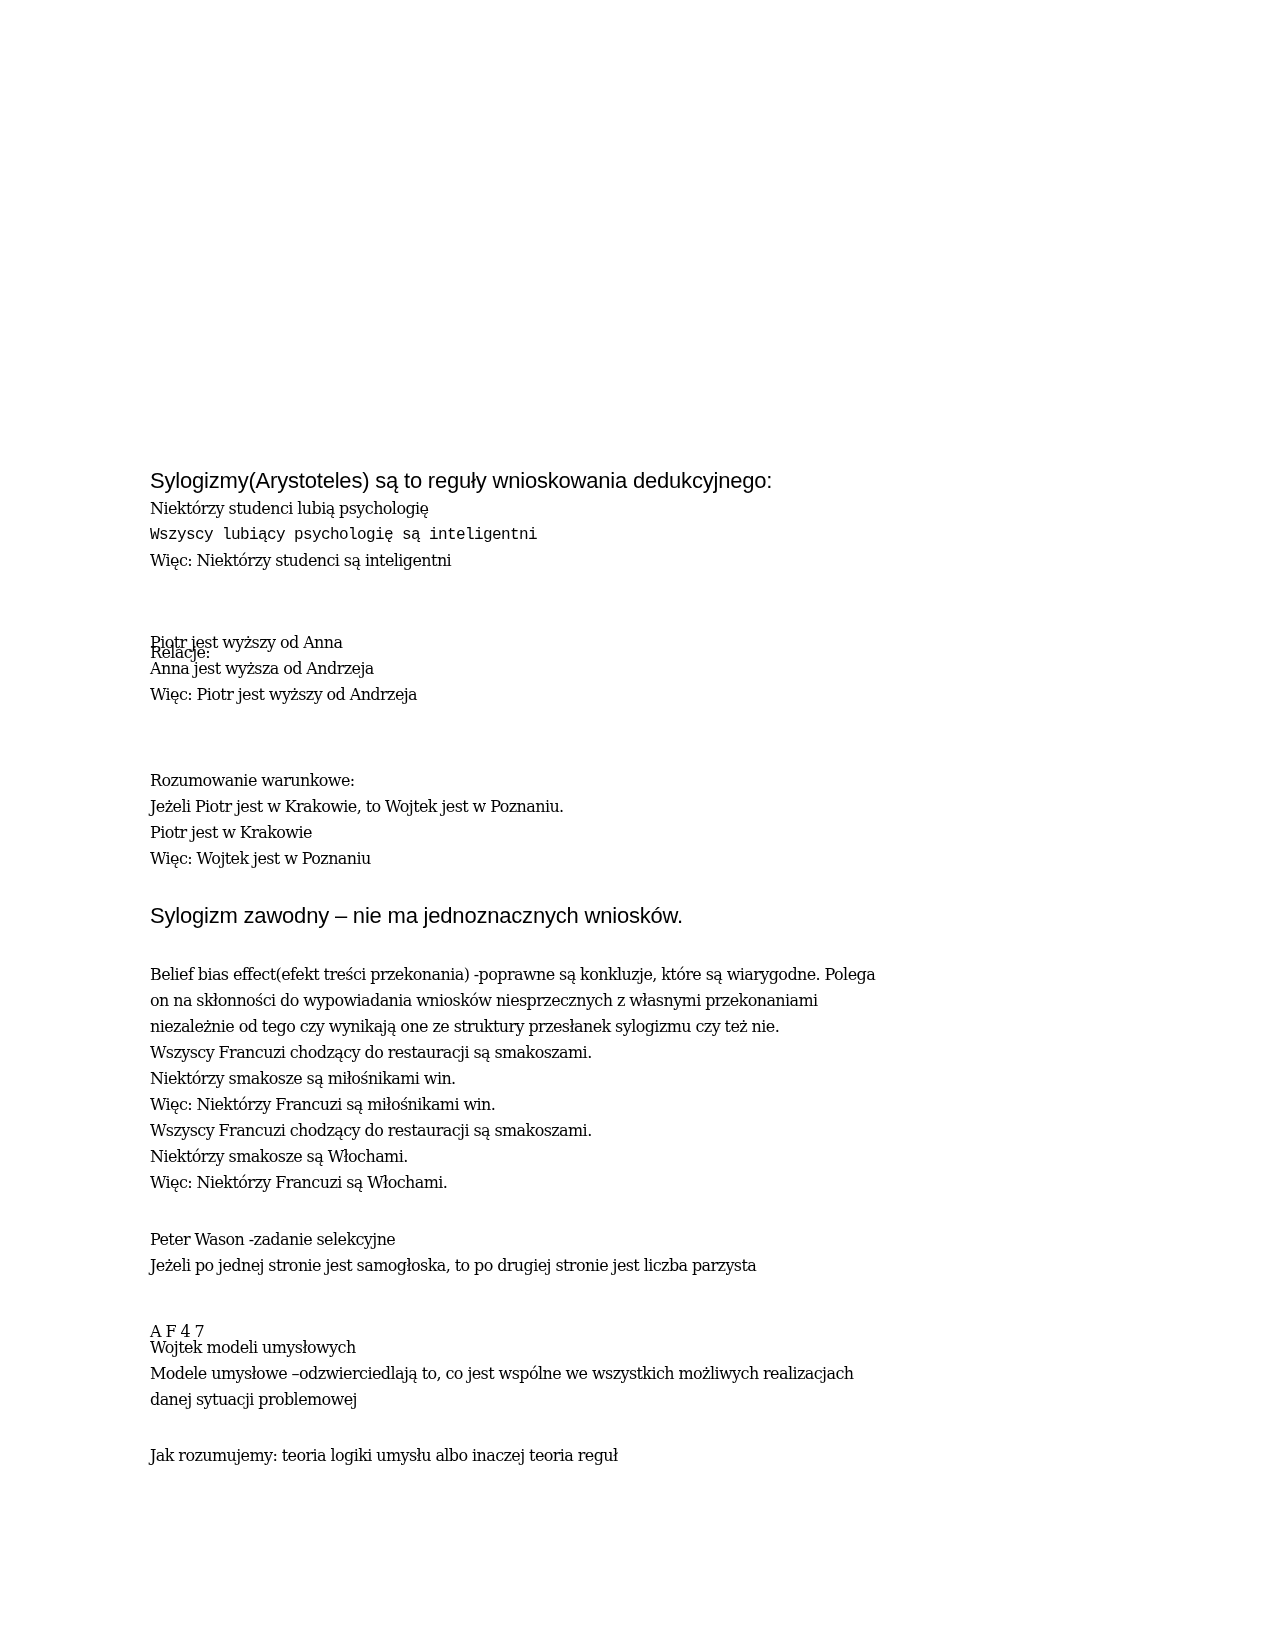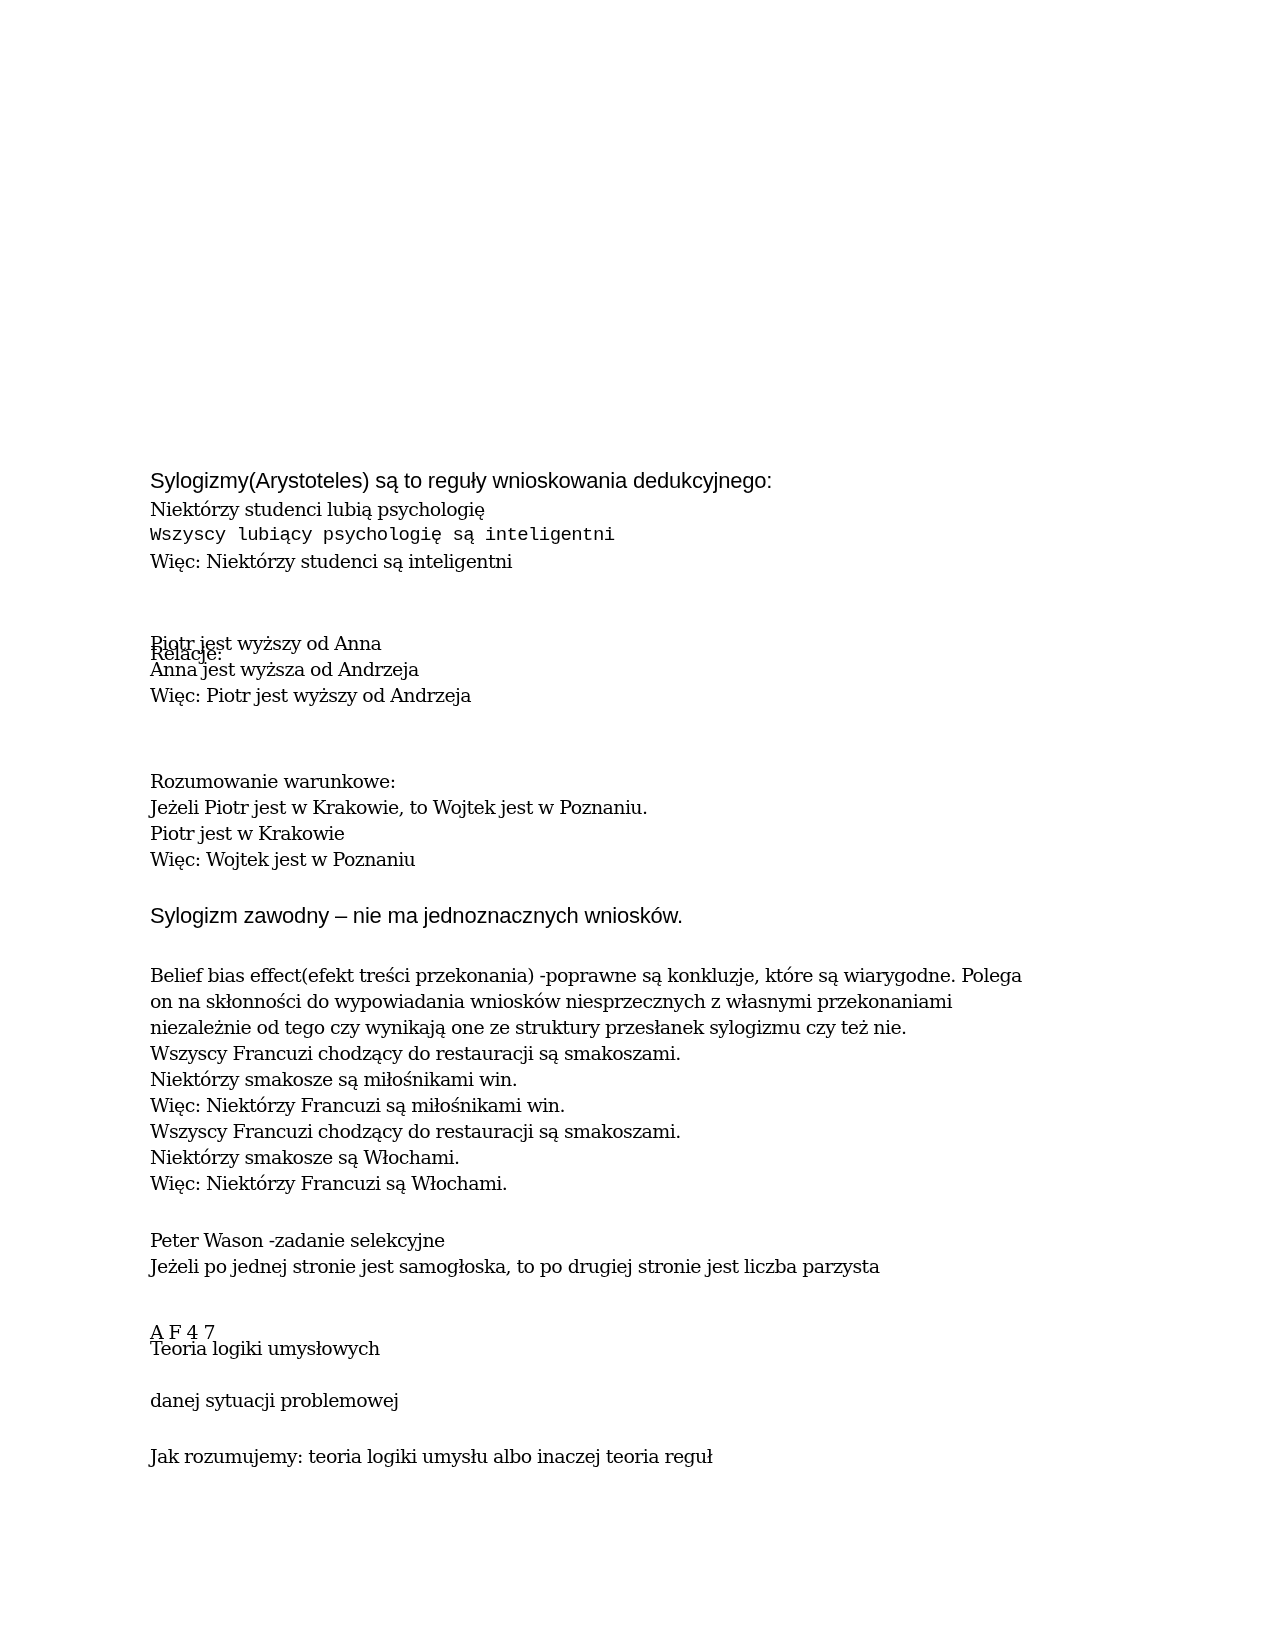--- a/index.html
+++ b/index.html
@@ -21,21 +21,21 @@
       background: #ffffff;
     }
     .line {
       position: absolute;
       left: 150px;
       white-space: nowrap;
       line-height: 26px;
     }
     .serif {
       font-family: "DejaVu Serif", "Liberation Serif", serif;
-      font-size: 19px;
+      font-size: 16px;
       letter-spacing: -0.6px;
       transform-origin: left top;
     }
     .sans {
       font-family: "Liberation Sans", "DejaVu Sans", sans-serif;
       font-size: 22px;
       letter-spacing: -0.2px;
     }
   </style>
 </head>
@@ -67,18 +67,19 @@
   <div class="line serif" style="top:1066px;">Niektórzy smakosze są miłośnikami win.</div>
   <div class="line serif" style="top:1092px;">Więc: Niektórzy Francuzi są miłośnikami win.</div>
   <div class="line serif" style="top:1118px;">Wszyscy Francuzi chodzący do restauracji są smakoszami.</div>
   <div class="line serif" style="top:1144px;">Niektórzy smakosze są Włochami.</div>
   <div class="line serif" style="top:1170px;">Więc: Niektórzy Francuzi są Włochami.</div>
 
   <div class="line serif" style="top:1227px;">Peter Wason -zadanie selekcyjne</div>
   <div class="line serif" style="top:1253px;">Jeżeli po jednej stronie jest samogłoska, to po drugiej stronie jest liczba parzysta</div>
   <div class="line serif" style="top:1279px;margin-top:40px;">A F 4 7</div>
 
-  <div class="line serif" style="top:1335px;">Teoria logiki umysłowych</div>
+  <div class="line serif" style="top:1335px;">Wojtek modeli umysłowych</div>
+  <div class="line serif" style="top:1361px;">Modele umysłowe –odzwierciedlają to, co jest wspólne we wszystkich możliwych realizacjach</div>
   <div class="line serif" style="top:1387px;">danej sytuacji problemowej</div>
 
   <div class="line serif" style="top:1443px;">Jak rozumujemy: teoria logiki umysłu albo inaczej teoria reguł</div>
 
 </div>
 
 </body></html>

